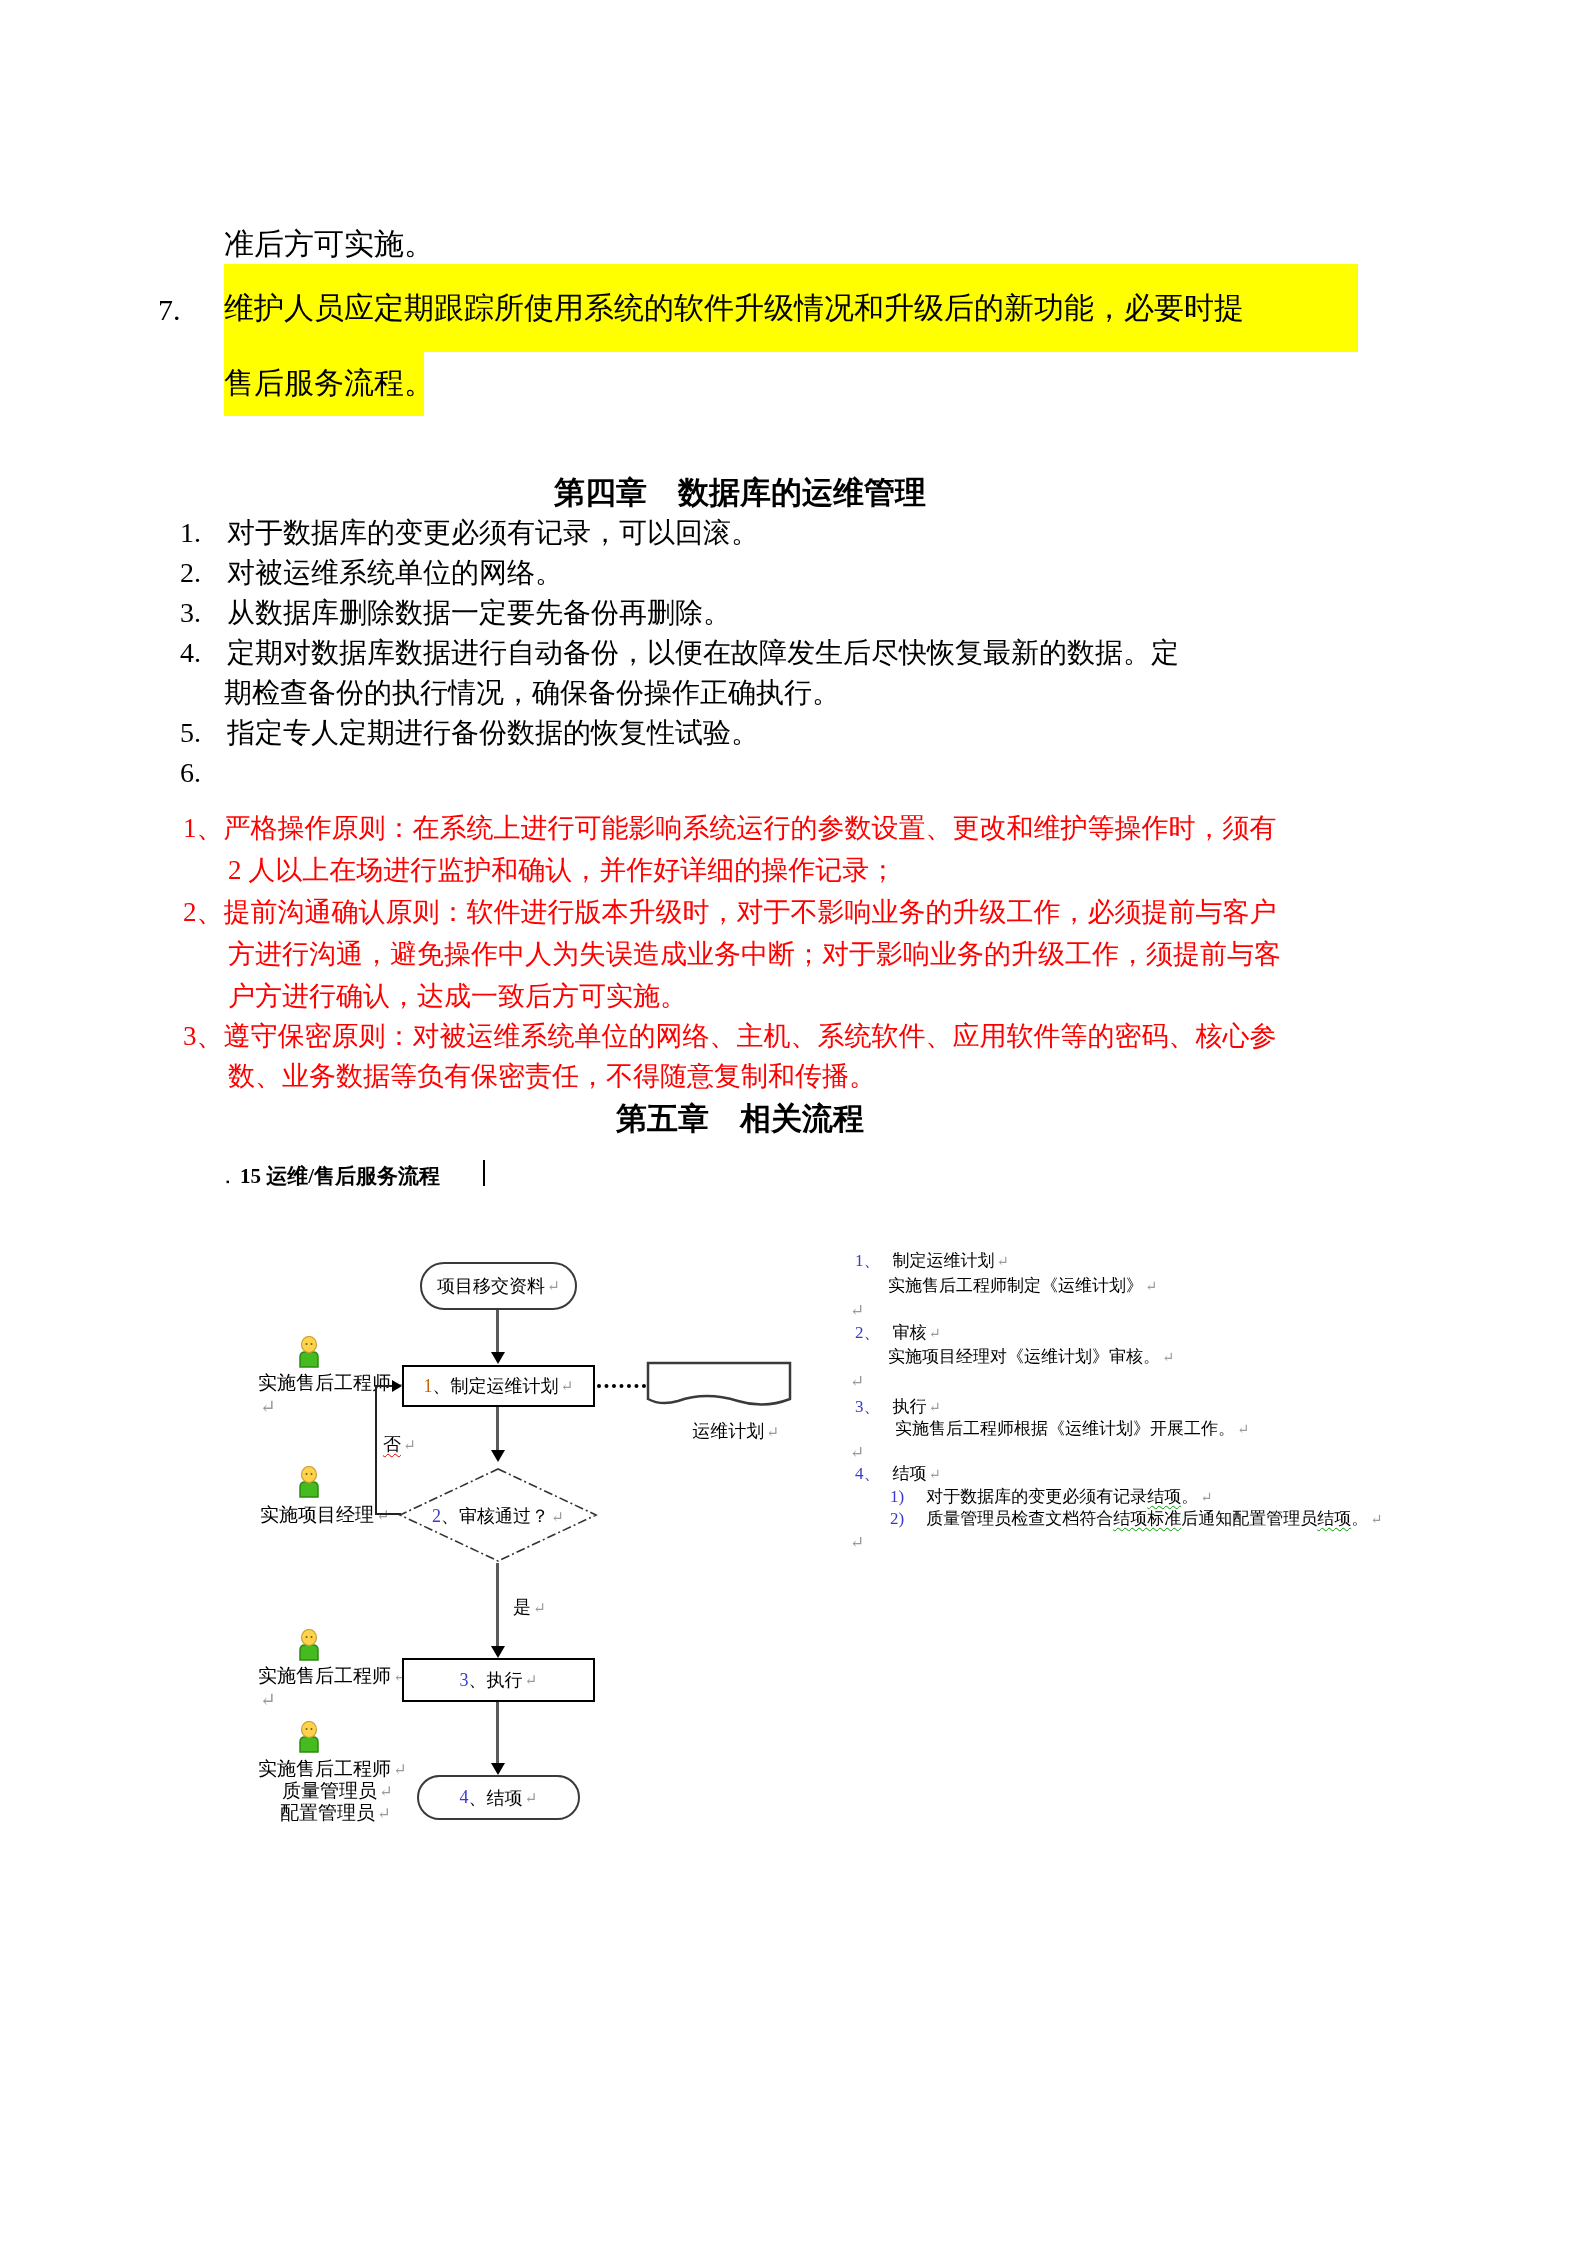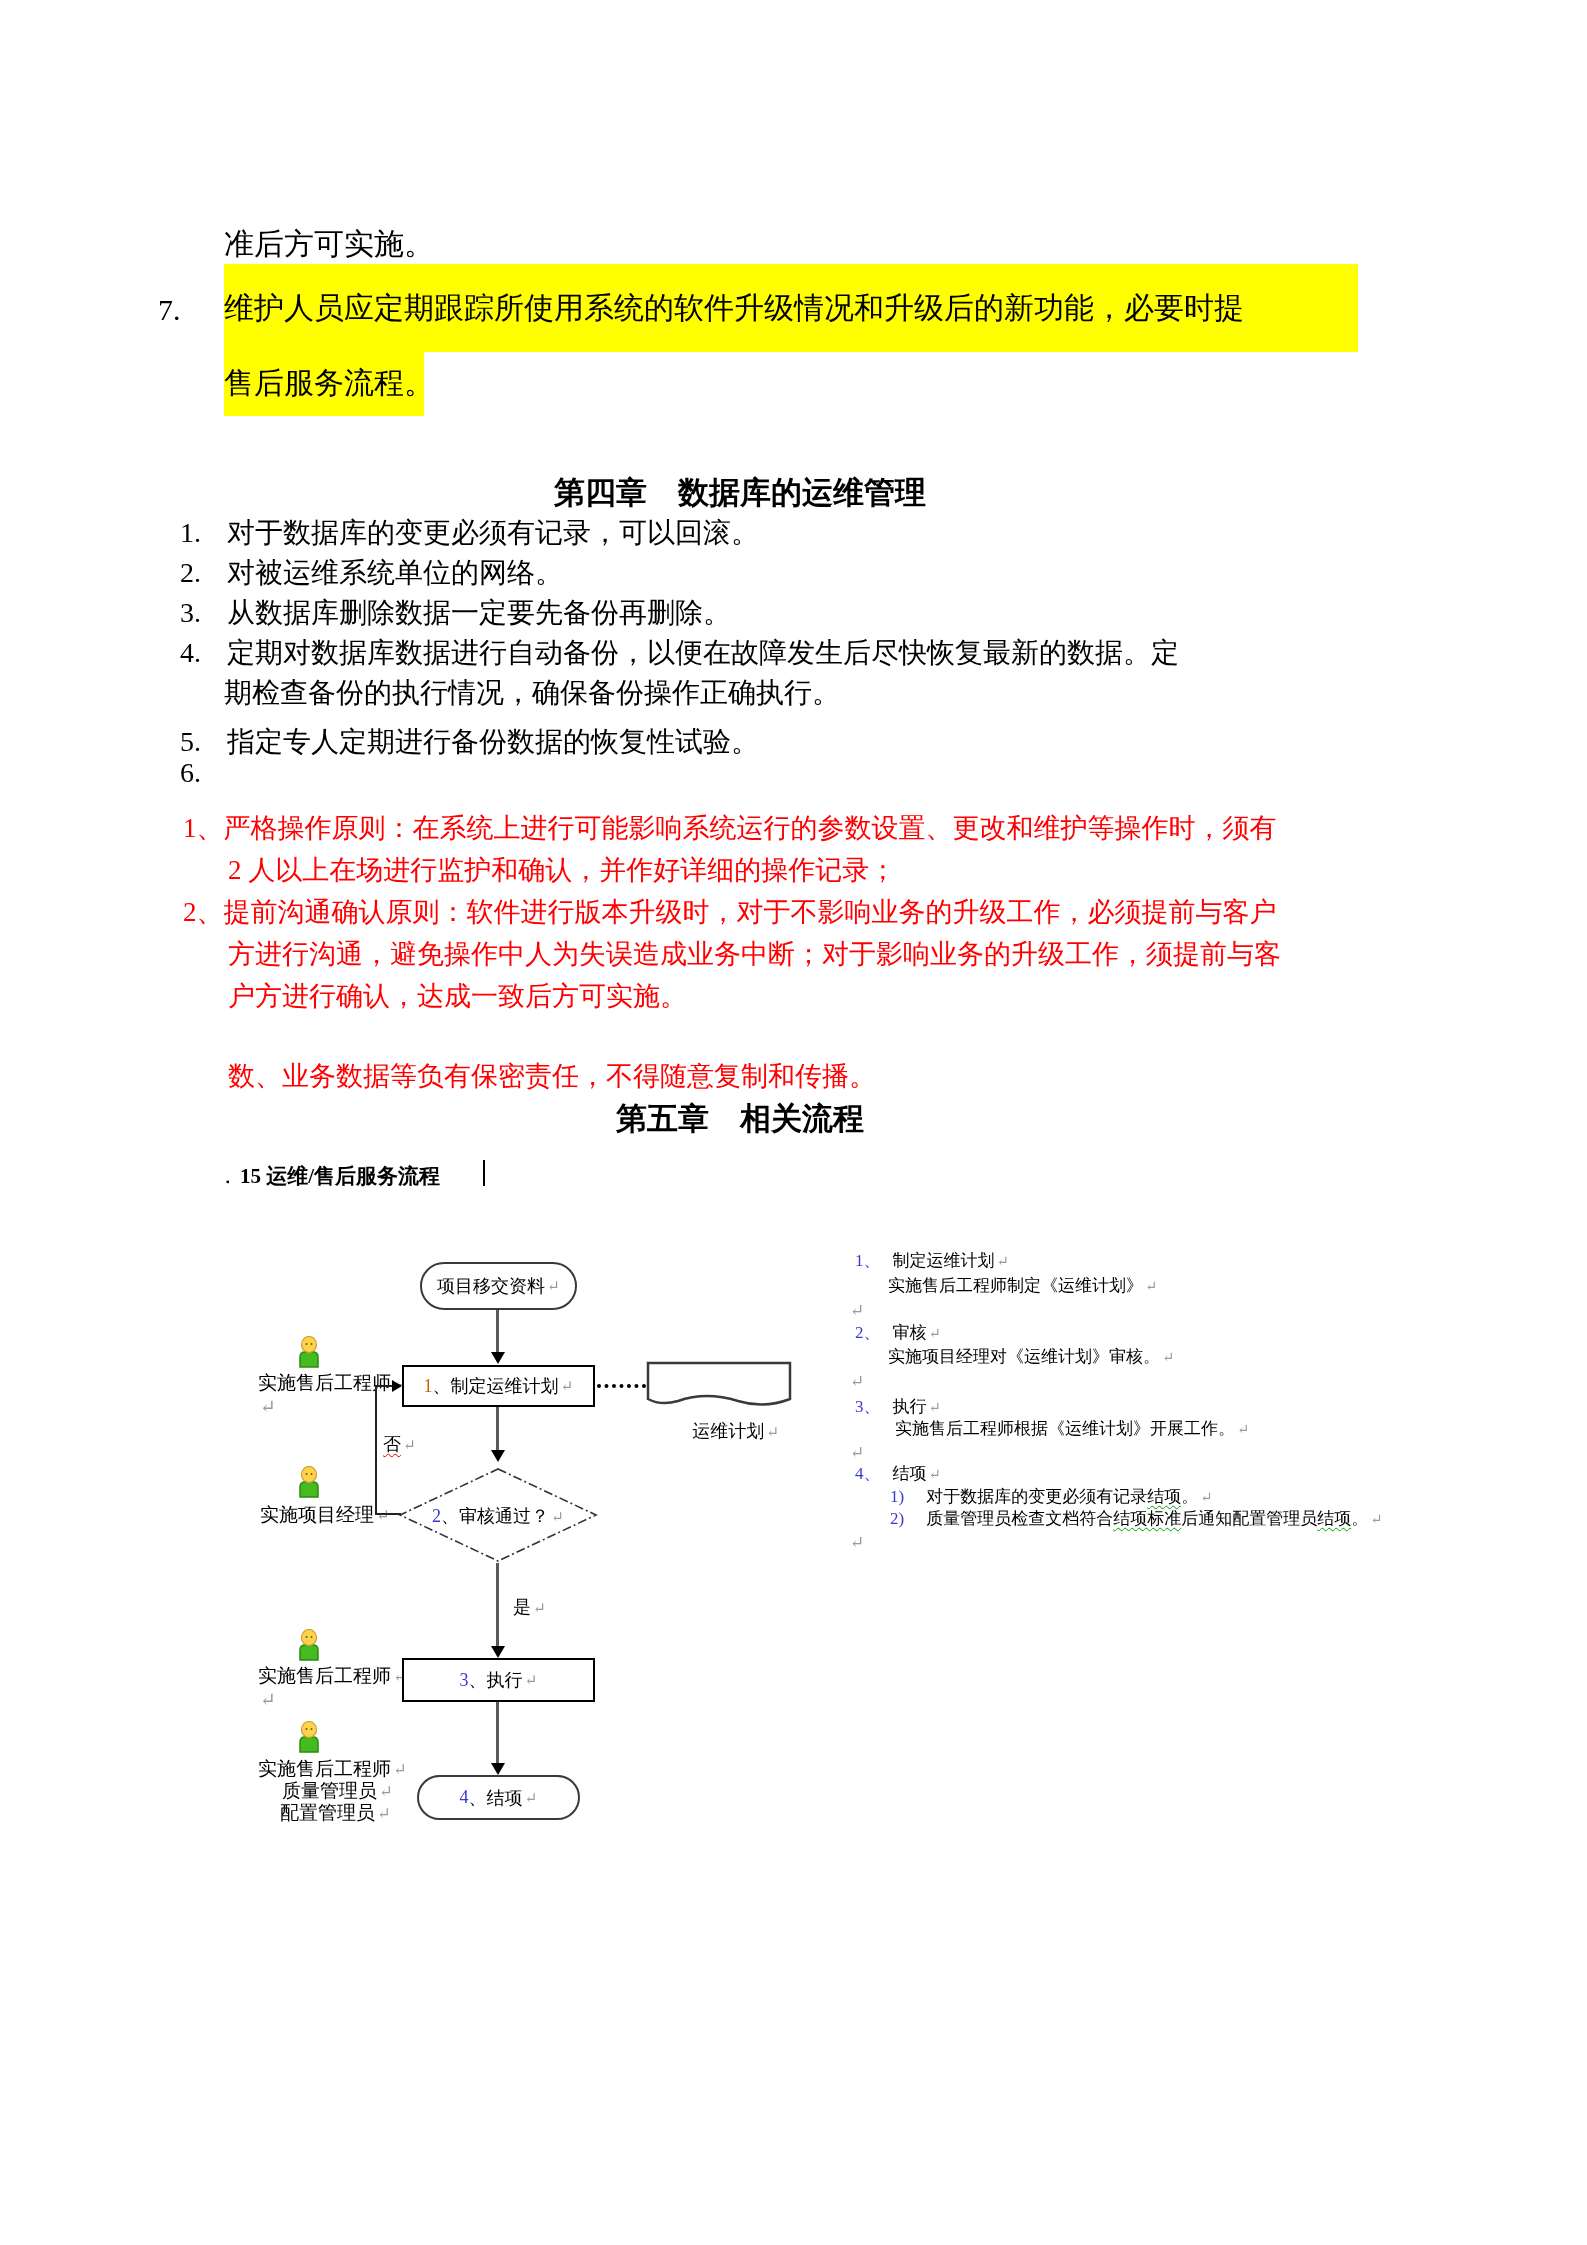--- a/index.html
+++ b/index.html
@@ -46,28 +46,29 @@
     <span class="t30">售后服务流程。</span>
   </div>
 
   <div class="abs heading" style="left:140px;top:472px;width:1200px;">第四章　数据库的运维管理</div>
 
   <div class="abs t28" style="left:180px;top:516px;"><span>1.</span><span style="padding-left:26px;">对于数据库的变更必须有记录，可以回滚。</span></div>
   <div class="abs t28" style="left:180px;top:556px;"><span>2.</span><span style="padding-left:26px;">对被运维系统单位的网络。</span></div>
   <div class="abs t28" style="left:180px;top:596px;"><span>3.</span><span style="padding-left:26px;">从数据库删除数据一定要先备份再删除。</span></div>
   <div class="abs t28" style="left:180px;top:636px;"><span>4.</span><span style="padding-left:26px;">定期对数据库数据进行自动备份，以便在故障发生后尽快恢复最新的数据。定</span></div>
   <div class="abs t28" style="left:224px;top:676px;">期检查备份的执行情况，确保备份操作正确执行。</div>
-  <div class="abs t28" style="left:180px;top:716px;margin-top:9px;"><span>5.</span><span style="padding-left:26px;">指定专人定期进行备份数据的恢复性试验。</span></div>
+  <div class="abs t28" style="left:180px;top:716px;"><span>5.</span><span style="padding-left:26px;">指定专人定期进行备份数据的恢复性试验。</span></div>
   <div class="abs t28" style="left:180px;top:756px;"><span>6.</span><span style="padding-left:26px;"></span></div>
 
   <div class="abs t27 red" style="left:183px;top:812px;"><span>1、</span><span>严格操作原则：在系统上进行可能影响系统运行的参数设置、更改和维护等操作时，须有</span></div>
   <div class="abs t27 red" style="left:228px;top:854px;">2 人以上在场进行监护和确认，并作好详细的操作记录；</div>
   <div class="abs t27 red" style="left:183px;top:896px;"><span>2、</span><span>提前沟通确认原则：软件进行版本升级时，对于不影响业务的升级工作，必须提前与客户</span></div>
   <div class="abs t27 red" style="left:228px;top:938px;">方进行沟通，避免操作中人为失误造成业务中断；对于影响业务的升级工作，须提前与客</div>
   <div class="abs t27 red" style="left:228px;top:980px;">户方进行确认，达成一致后方可实施。</div>
+  <div class="abs t27 red" style="left:183px;top:1020px;"><span>3、</span><span>遵守保密原则：对被运维系统单位的网络、主机、系统软件、应用软件等的密码、核心参</span></div>
   <div class="abs heading" style="left:140px;top:1098px;width:1200px;">第五章　相关流程</div>
 
   <div class="abs t27 red" style="left:228px;top:1060px;">数、业务数据等负有保密责任，不得随意复制和传播。</div>
 
   <div class="abs" style="left:226px;top:1176px;font-size:10px;">▪</div>
   <div class="abs flowhead" style="left:240px;top:1162px;">15 运维/售后服务流程</div>
   <div class="abs cursorbar" style="left:483px;top:1160px;height:26px;"></div>
 
   <svg class="abs" style="left:295px;top:1336px;" width="28" height="32" viewBox="0 0 28 32">
     <path d="M5 31 L5 21 Q5 16 10 16 L18 16 Q23 16 23 21 L23 31 Z" fill="#46bb1f" stroke="#2d8a12" stroke-width="1.5"></path>

